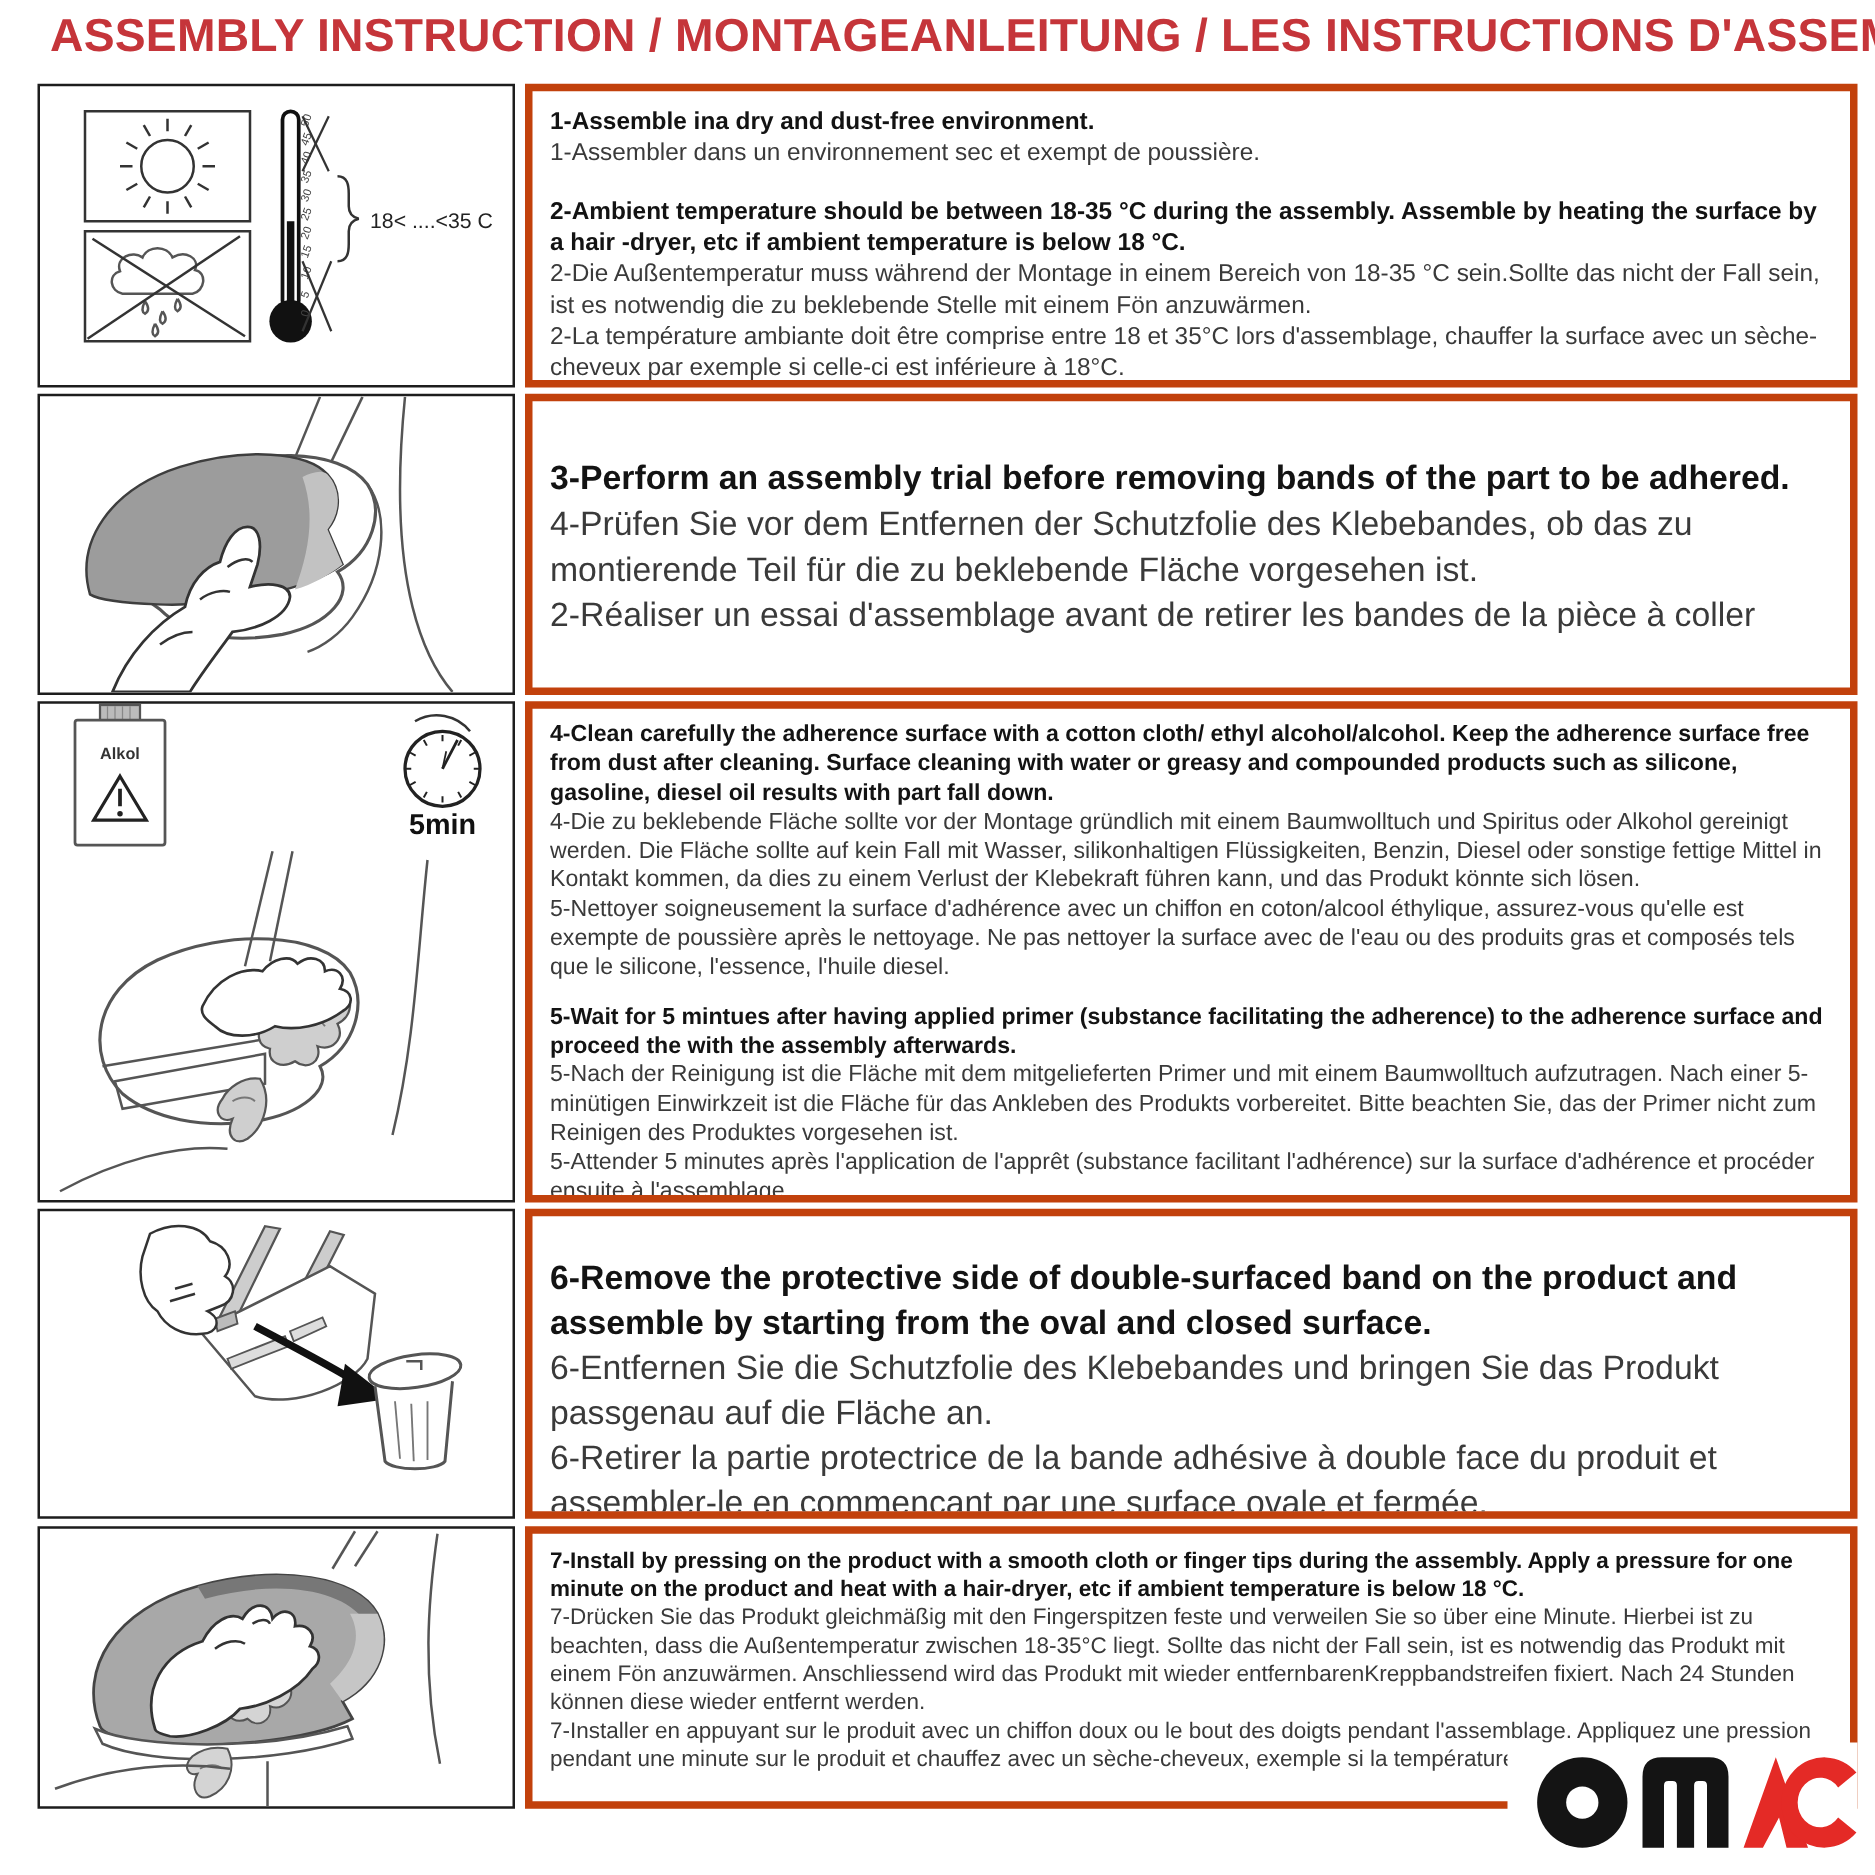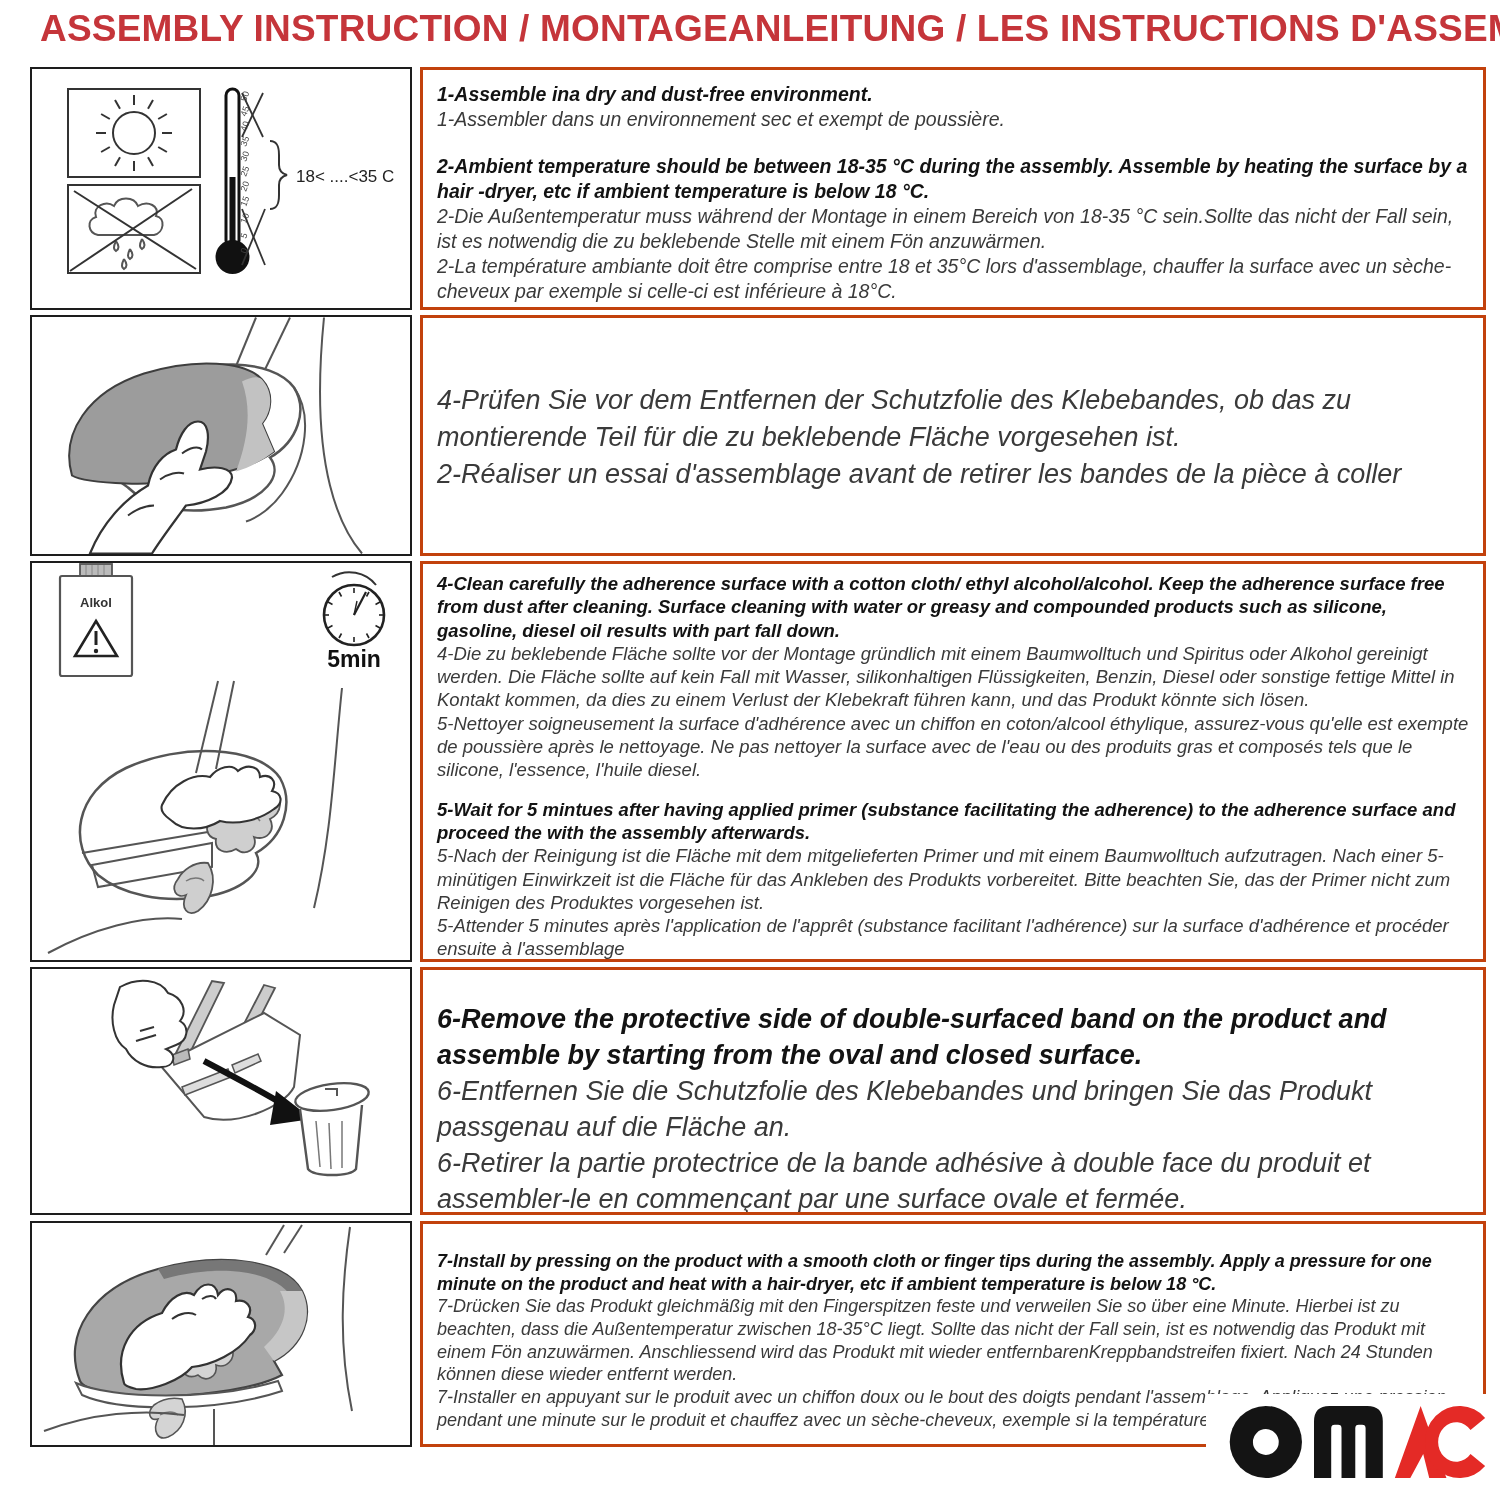--- a/index.html
+++ b/index.html
@@ -7,30 +7,30 @@
   .page{position:absolute;inset:0;background:#fff;}
   .title{position:absolute;left:40px;top:8px;font-size:37px;font-weight:800;letter-spacing:0.2px;white-space:nowrap;}
   .row{position:absolute;left:30px;right:14px;display:flex;gap:8px;}
   #r1{top:67px;height:243px;}
   #r2{top:315px;height:241px;}
   #r3{top:561px;height:401px;}
   #r4{top:967px;height:248px;}
   #r5{top:1221px;height:226px;}
   .ill{flex:0 0 382px;width:382px;border:2px solid #1d1d1d;background:#fff;box-sizing:border-box;overflow:hidden;}
   .ill svg{width:100%;height:100%;display:block;}
-  .txt{flex:1;border:3px solid #c2410c;background:#fff;box-sizing:border-box;padding:10px 14px 6px 14px;overflow:hidden;font-style:italic;}
+  .txt{flex:1;border:6px solid #c2410c;background:#fff;box-sizing:border-box;padding:10px 14px 6px 14px;overflow:hidden;}
   .txt p{margin:0;color:#3a3a3a;}
   .txt p.b{font-weight:700;color:#131313;}
   .sp{margin-top:22px !important;}
   .sp2{margin-top:16px !important;}
   #r1 .txt{font-size:19.5px;line-height:1.28;padding-top:12px;}
   #r2 .txt{font-size:27px;line-height:1.36;display:flex;flex-direction:column;justify-content:center;}
   #r3 .txt{font-size:18.5px;line-height:1.26;padding-top:8px;}
   #r4 .txt{font-size:27px;line-height:1.33;padding-top:32px;}
-  #r5 .txt{font-size:18px;line-height:1.26;padding-top:26px;}
+  #r5 .txt{font-size:18px;line-height:1.26;padding-top:10px;}
   .logo{position:absolute;top:1394px;right:14px;width:280px;height:96px;background:#fff;display:flex;align-items:center;justify-content:flex-end;}
   .logo svg{width:258px;height:86px;display:block;}
   .ln{stroke:#555;stroke-width:2;fill:none;}
   .ln25{stroke:#555;stroke-width:2.5;fill:none;}
   .dk{stroke:#333;stroke-width:2;fill:none;}
 </style>
 </head>
 <body>
 
 <div class="page">
@@ -115,20 +115,21 @@
         <path d="M262,70 C280,95 276,140 250,176 C240,190 226,200 214,204" class="ln"></path>
         <path d="M40,158 C28,116 56,74 112,56 C164,40 214,44 230,62 C242,75 240,94 230,106 L242,134 C216,154 150,168 94,166 C68,165 48,163 40,158 Z" fill="#9c9c9c" stroke="#3e3e3e" stroke-width="2"></path>
         <path d="M230,62 C242,75 240,94 230,106 L242,134 C232,142 218,150 204,154 C216,122 220,92 210,64 C218,60 226,58 230,62 Z" fill="#c2c2c2"></path>
         <path d="M58,236 C70,206 92,182 116,168 C120,148 132,136 144,132 C148,116 156,104 166,104 C176,104 178,118 174,134 L168,152 C184,148 200,150 200,160 C198,176 174,186 154,188 C144,202 130,220 120,236 Z" fill="#fff" stroke="#333" stroke-width="2.2"></path>
         <path d="M150,136 C158,130 166,128 170,132" class="dk" stroke-width="1.5"></path>
         <path d="M128,162 C136,156 146,154 152,156" class="dk" stroke-width="1.5"></path>
         <path d="M96,198 C104,192 114,188 122,188" class="dk" stroke-width="1.5"></path>
       </svg>
     </div>
     <div class="txt">
+      <p class="b">3-Perform an assembly trial before removing bands of the part to be adhered.</p>
       <p>4-Prüfen Sie vor dem Entfernen der Schutzfolie des Klebebandes, ob das zu montierende Teil für die zu beklebende Fläche vorgesehen ist.</p>
       <p>2-Réaliser un essai d'assemblage avant de retirer les bandes de la pièce à coller</p>
     </div>
   </section>
 
   <section class="row" id="r3">
     <div class="ill">
       <svg viewBox="0 0 378 397">
         <g>
           <rect x="48" y="1" width="32" height="13" fill="#bbb" stroke="#555" stroke-width="1.8"></rect>

